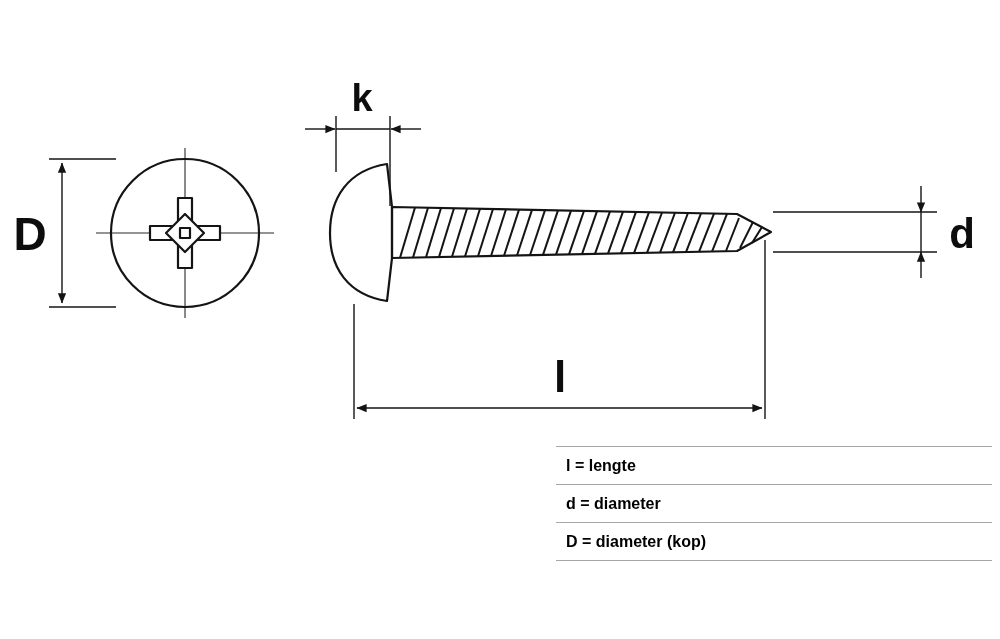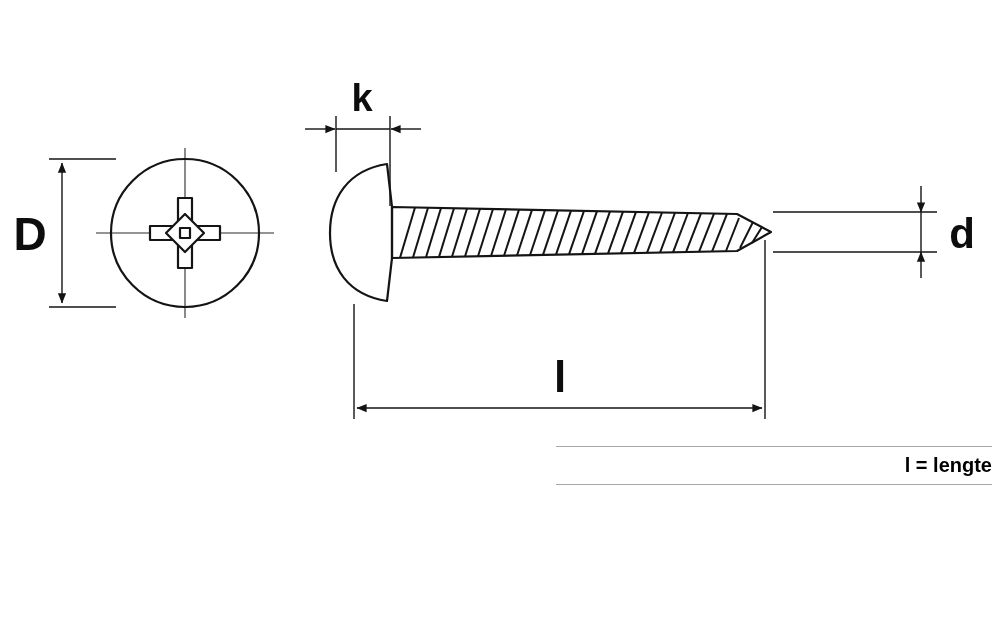--- a/index.html
+++ b/index.html
@@ -6,22 +6,22 @@
   .stage{position:relative;width:1000px;height:639px;background:#ffffff;overflow:hidden;
          font-family:"Liberation Sans",sans-serif;}
   svg{position:absolute;left:0;top:0;}
   .obj{stroke:#141414;stroke-width:2.2;fill:none;stroke-linejoin:round;stroke-linecap:round;}
   .obj-fill{stroke:#141414;stroke-width:2.2;fill:#ffffff;stroke-linejoin:round;}
   .thin{stroke:#2a2a2a;stroke-width:1.1;fill:none;}
   .dim{stroke:#141414;stroke-width:1.4;fill:none;}
   #thread-lines line{stroke:#141414;stroke-width:2;}
   text.dimlabel{font-family:"Liberation Sans",sans-serif;font-weight:bold;fill:#0d0d0d;}
   .legend{position:absolute;left:556px;top:446px;width:436px;
-          font-weight:bold;font-size:20px;color:#000;
-          border-bottom:1px solid #a6a6a6;background:#ffffff;text-align:right;}
+          font-weight:bold;font-size:16px;color:#000;
+          border-bottom:1px solid #a6a6a6;background:#ffffff;}
   .legend-row{height:37px;line-height:37px;border-top:1px solid #a6a6a6;padding-left:10px;
               white-space:nowrap;overflow:hidden;}
 </style>
 </head>
 <body>
 
 <div class="stage">
 
   <svg width="1000" height="639" viewBox="0 0 1000 639">
     <defs>
@@ -106,15 +106,21 @@
       <line class="dim" x1="765" y1="240" x2="765" y2="419"></line>
       <line class="dim" x1="357" y1="408" x2="762" y2="408" marker-start="url(#arr)" marker-end="url(#arr)"></line>
       <text class="dimlabel" x="560" y="392" font-size="44" text-anchor="middle">l</text>
     </g>
   </svg>
 
   <div class="legend">
     <div class="legend-row">
       <span>l = lengte</span>
     </div>
+    <div class="legend-row">
+      <span>d = diameter</span>
+    </div>
+    <div class="legend-row">
+      <span>D = diameter (kop)</span>
+    </div>
   </div>
 
 </div>
 
 </body></html>

